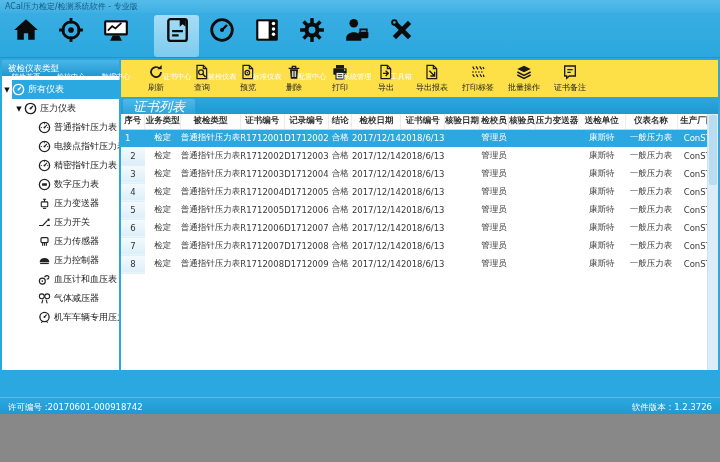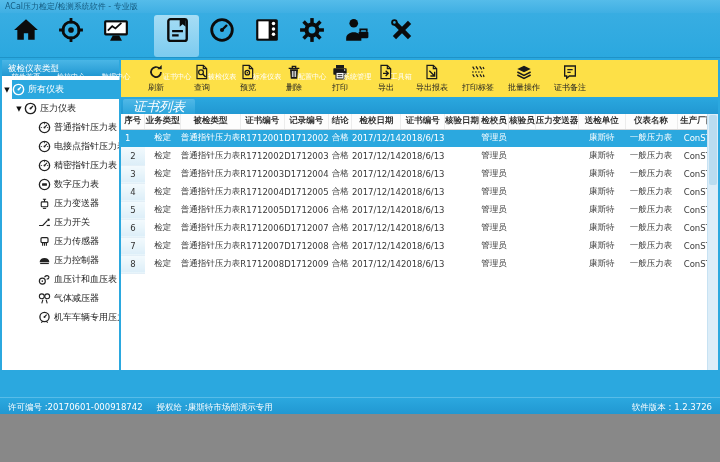--- a/index.html
+++ b/index.html
@@ -647,16 +647,15 @@
         </table>
         <div class="vscroll">
           <div class="vthumb"></div>
         </div>
       </div>
     </div>
   </div>
 
   <div class="statusbar">
     <span class="sb-seg"><span>许可编号 :</span><span>20170601-000918742</span></span>
-    <span class="sb-seg"><span>授权给 :</span><span>康斯特市场部演示专用</span></span>
     <span class="right sb-seg" style="margin-right:0"><span>软件版本 :</span> <span>1.2.3726</span></span>
   </div>
 </div>
 
 </body></html>

